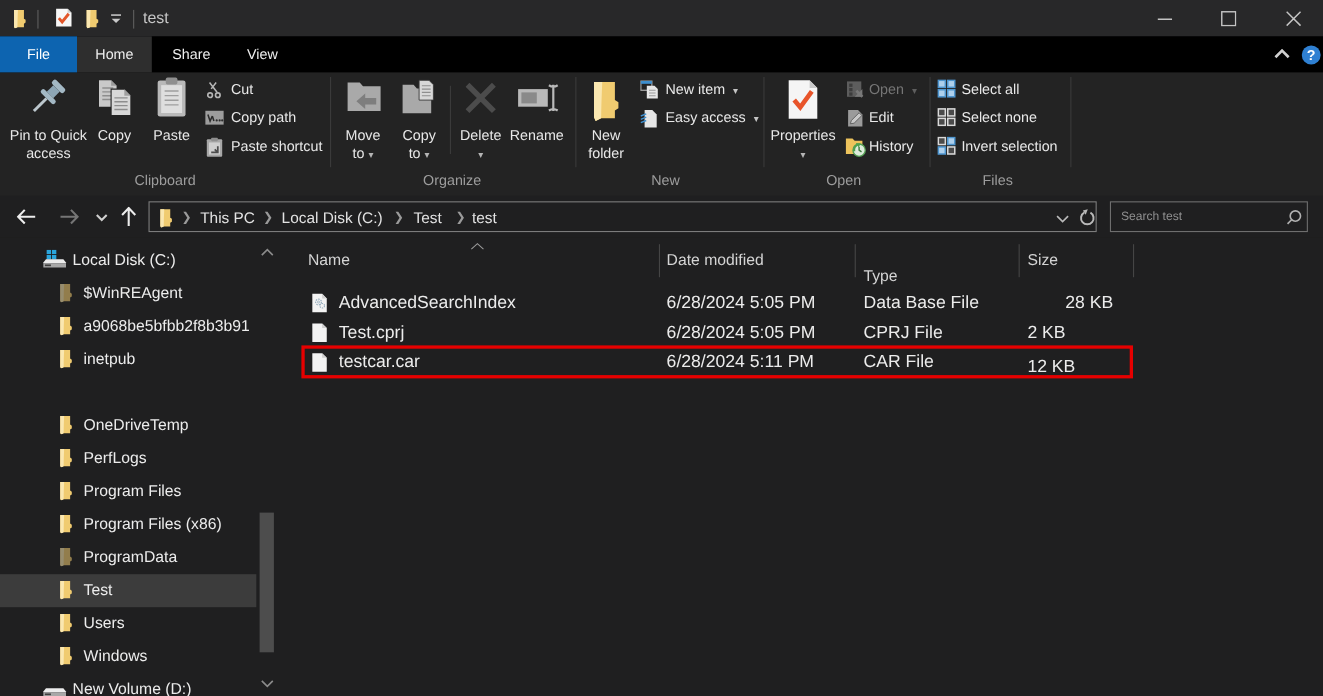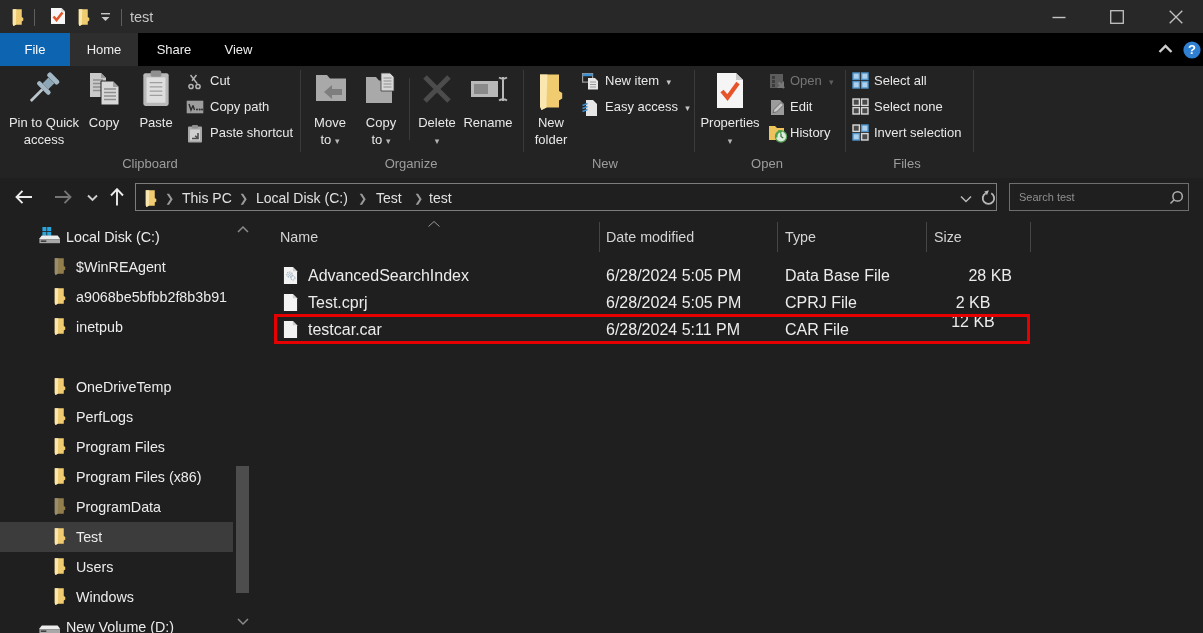--- a/index.html
+++ b/index.html
@@ -392,21 +392,21 @@
     <div class="ab" style="left:236px;top:250px;width:13px;height:127px;background:#4d4d4d"></div>
     <svg class="ab" style="left:237px;top:401px" width="12" height="9">
         <path d="M1 2 L6 7 L11 2" stroke="#8a8a8a" stroke-width="1.5" fill="none"></path>
       </svg>
 
     <svg class="ab" style="left:427px;top:4px" width="14" height="8">
         <path d="M1.5 6.5 L7 1.5 L12.5 6.5" stroke="#9a9a9a" stroke-width="1" fill="none"></path>
       </svg>
     <div class="hcol" style="left:280px;top:6px">Name</div>
     <div class="hcol" style="left:606px;top:6px">Date modified</div>
-    <div class="hcol" style="left:785px;top:6px">Type</div>
+    <div class="hcol" style="left:785px;top:20px">Type</div>
     <div class="hcol" style="left:934px;top:6px">Size</div>
     <div class="vsep" style="left:599px;top:6px;height:30px;background:#454545"></div>
     <div class="vsep" style="left:777px;top:6px;height:30px;background:#454545"></div>
     <div class="vsep" style="left:926px;top:6px;height:30px;background:#454545"></div>
     <div class="vsep" style="left:1030px;top:6px;height:30px;background:#454545"></div>
 
     <svg class="ab" style="left:283px;top:50px" width="15" height="19" viewBox="0 0 16 20">
       <path d="M1 1 H10.5 L15 5.5 V19 H1 Z" fill="#f3f3f3"></path>
         <path d="M10.5 1 L15 5.5 H10.5 Z" fill="#cfcfcf"></path>
       <circle cx="7" cy="9" r="2.8" fill="none" stroke="#9ab0c0" stroke-width="1.2" stroke-dasharray="1.5 1"></circle>
@@ -416,23 +416,23 @@
     <div class="frow" style="left:308px;top:46px">AdvancedSearchIndex</div>
     <div class="frow" style="left:606px;top:46px">6/28/2024 5:05 PM</div>
     <div class="frow" style="left:785px;top:46px">Data Base File</div>
     <div class="frow" style="left:934px;top:46px;width:78px;text-align:right">28 KB</div>
     <svg class="ab" style="left:283px;top:77px" width="15" height="19">
         <use href="#page"></use>
       </svg>
     <div class="frow" style="left:308px;top:73px">Test.cprj</div>
     <div class="frow" style="left:606px;top:73px">6/28/2024 5:05 PM</div>
     <div class="frow" style="left:785px;top:73px">CPRJ File</div>
-    <div class="frow" style="left:934px;top:73px;width:78px;text-align:center">2 KB</div>
+    <div class="frow" style="left:934px;top:73px;width:78px;text-align:left">2 KB</div>
     <svg class="ab" style="left:283px;top:104px" width="15" height="19">
         <use href="#page"></use>
       </svg>
     <div class="frow" style="left:308px;top:100px">testcar.car</div>
     <div class="frow" style="left:606px;top:100px">6/28/2024 5:11 PM</div>
     <div class="frow" style="left:785px;top:100px">CAR File</div>
-    <div class="frow" style="left:934px;top:92px;width:78px;text-align:center">12 KB</div>
+    <div class="frow" style="left:934px;top:104px;width:78px;text-align:left">12 KB</div>
     <div class="ab" style="left:274px;top:98px;width:756px;height:30px;border:3px solid #e60000"></div>
   </div>
 </div>
 
 </body></html>

